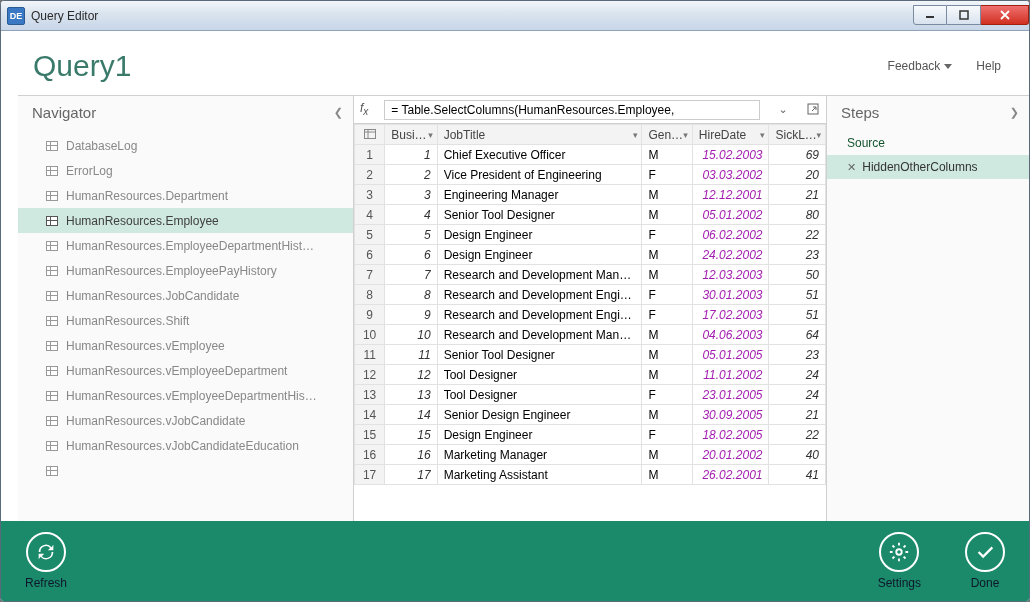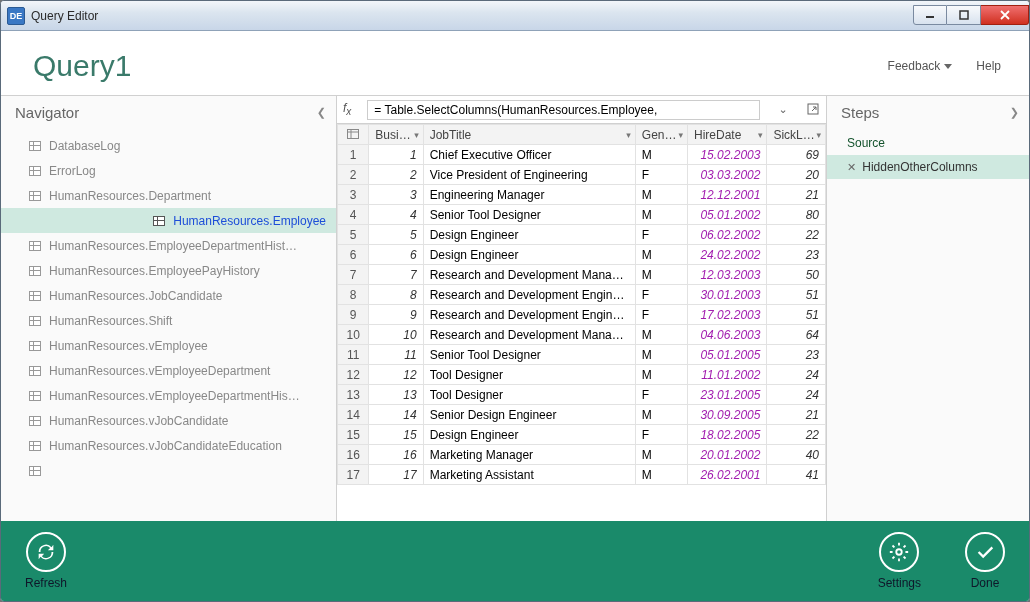--- a/index.html
+++ b/index.html
@@ -79,20 +79,21 @@
   gap: 24px;
   font-size: 12px;
   color: #555;
 }
 .header .right-links .lnk { cursor: pointer; display:flex; align-items:center; gap:4px;}
 .content {
   flex: 1;
   display: flex;
   border-top: 1px solid #d0d0d0;
   overflow: hidden;
+  margin-left: 17px;
 }
 
 .nav-panel {
   width: 336px;
   border-right: 1px solid #d0d0d0;
   display: flex;
   flex-direction: column;
   background: #fafafa;
 }
 .panel-head {
@@ -128,22 +129,21 @@
 .nav-item .tbl-icon::before {
   content:"";
   position:absolute; left:0; right:0; top:3px; height:1px; background:#999;
 }
 .nav-item .tbl-icon::after {
   content:"";
   position:absolute; top:0; bottom:0; left:3px; width:1px; background:#999;
 }
 .nav-item.selected {
   background: #cfe9e0;
-  color: #1d4ed8;
-  justify-content: flex-end;
+  color: #404040;
 }
 .nav-item.selected .tbl-icon { border-color:#555; }
 .nav-item.selected .tbl-icon::before,
 .nav-item.selected .tbl-icon::after { background:#555; }
 
 .nav-list::-webkit-scrollbar { width: 16px; }
 .nav-list::-webkit-scrollbar-track { background: #f0f0f0; }
 .nav-list::-webkit-scrollbar-thumb { background: #c8c8c8; border:1px solid #aaa;}
 
 .center {

